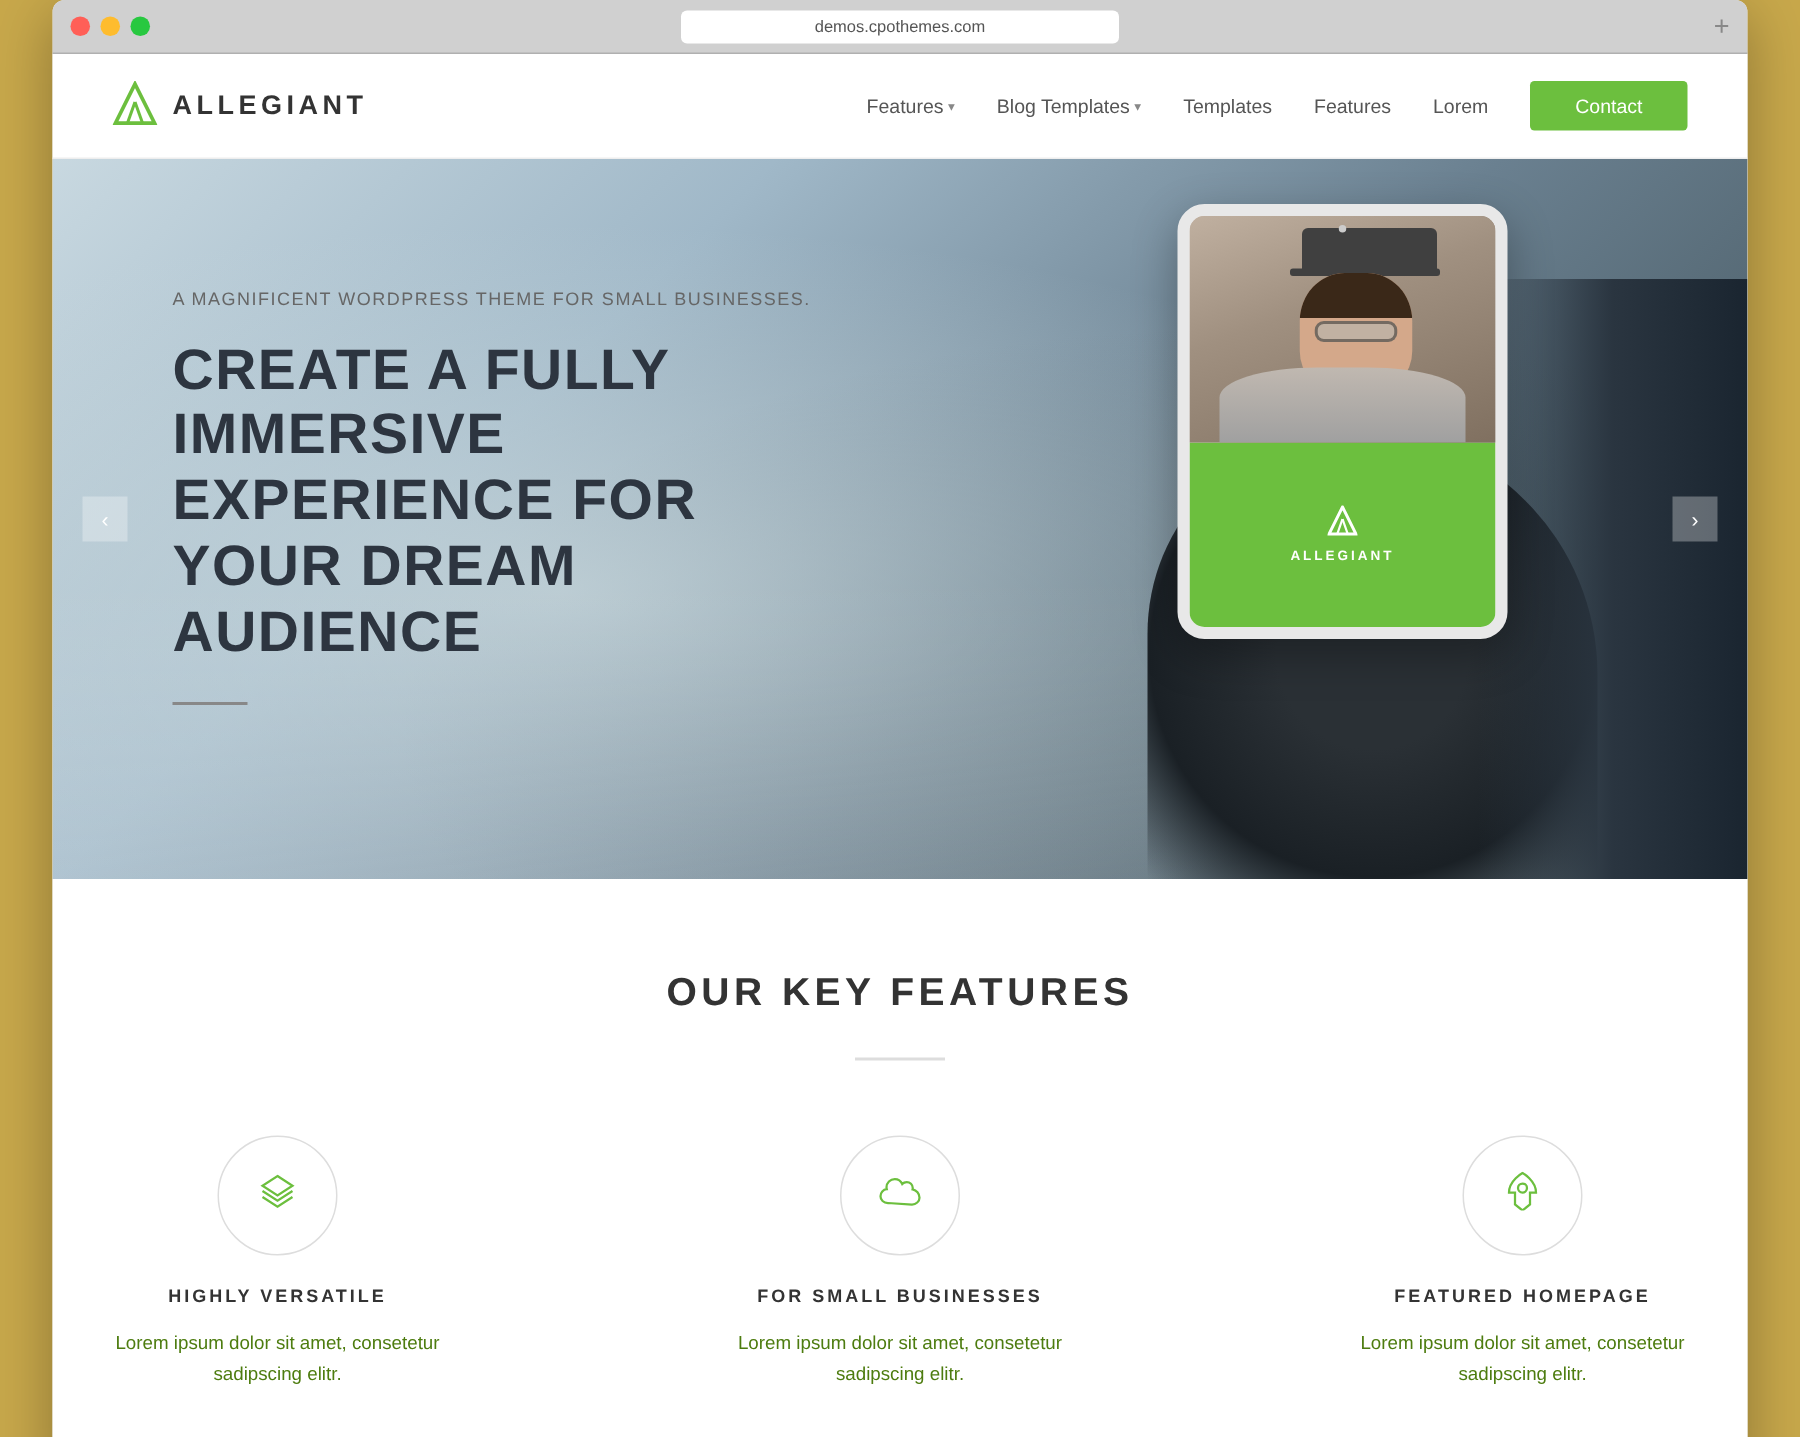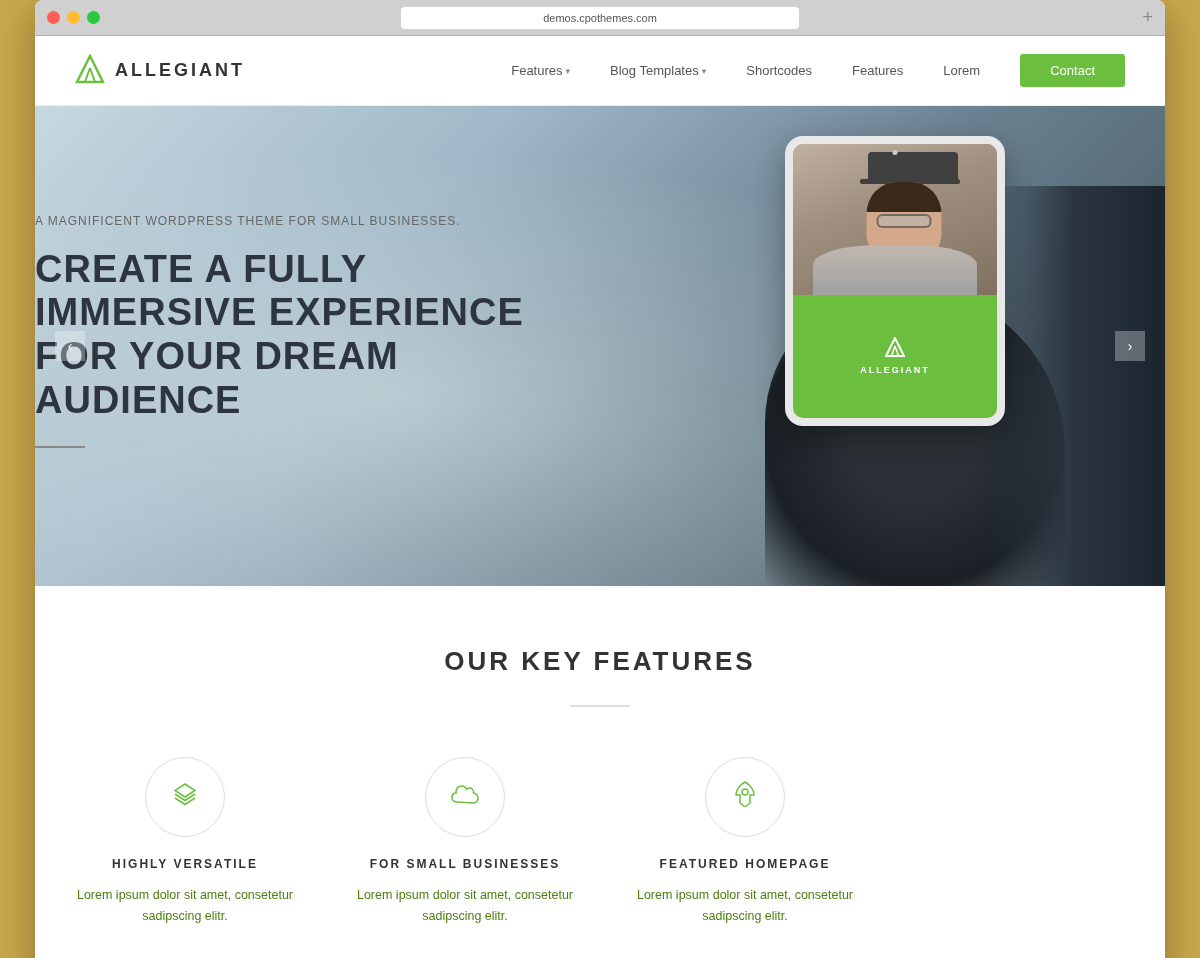--- a/index.html
+++ b/index.html
@@ -39,21 +39,21 @@
       border-radius: 50%;
       border: none;
     }
     .btn-close { background: #ff5f57; }
     .btn-min { background: #febc2e; }
     .btn-max { background: #28c840; }
     .browser-address {
       position: absolute;
       left: 50%;
       transform: translateX(-50%);
-      width: 398px;
+      width: 292px;
       height: 22px;
       background: #fff;
       border-radius: 4px;
       display: flex;
       align-items: center;
       justify-content: center;
       font-size: 11px;
       color: #555;
     }
     .browser-new-tab {
@@ -88,21 +88,21 @@
     }
     .logo-text {
       font-size: 18px;
       font-weight: 600;
       letter-spacing: 3px;
       color: #333;
     }
     .nav-links {
       display: flex;
       align-items: center;
-      gap: 40px;
+      gap: 28px;
     }
     .nav-link {
       font-size: 13px;
       color: #555;
       cursor: pointer;
       display: flex;
       align-items: center;
       gap: 3px;
     }
     .nav-link .chevron {
@@ -158,20 +158,21 @@
       bottom: 0;
       right: 0;
       width: 180px;
       height: 400px;
       background: linear-gradient(to left, #1a2530 0%, #2a3540 50%, transparent 100%);
     }
 
     .hero-content {
       position: relative;
       z-index: 2;
+      padding-left: 80px;
       max-width: 550px;
     }
     .hero-subtitle {
       font-size: 12px;
       letter-spacing: 1px;
       color: #666;
       margin-bottom: 20px;
       font-weight: 400;
     }
     .hero-title {
@@ -296,22 +297,21 @@
       text-transform: uppercase;
     }
     .features-divider {
       width: 60px;
       height: 2px;
       background: #ddd;
       margin: 0 auto 50px;
     }
     .features-grid {
       display: flex;
-      justify-content: flex-start;
-      gap: 60px;
+      justify-content: space-between;
     }
     .feature-item {
       width: 220px;
       text-align: center;
     }
     .feature-icon-circle {
       width: 80px;
       height: 80px;
       border-radius: 50%;
       border: 1px solid #ddd;
@@ -369,21 +369,21 @@
       <div class="nav-links">
         <span class="nav-link">
           <span>Features</span>
           <span class="chevron">▾</span>
         </span>
         <span class="nav-link">
           <span>Blog Templates</span>
           <span class="chevron">▾</span>
         </span>
         <span class="nav-link">
-          <span>Shortcodes</span>
+          <span>Templates</span>
         </span>
         <span class="nav-link">
           <span>Features</span>
         </span>
         <span class="nav-link">
           <span>Lorem</span>
         </span>
         <span class="nav-contact-btn">Contact</span>
       </div>
     </nav>

